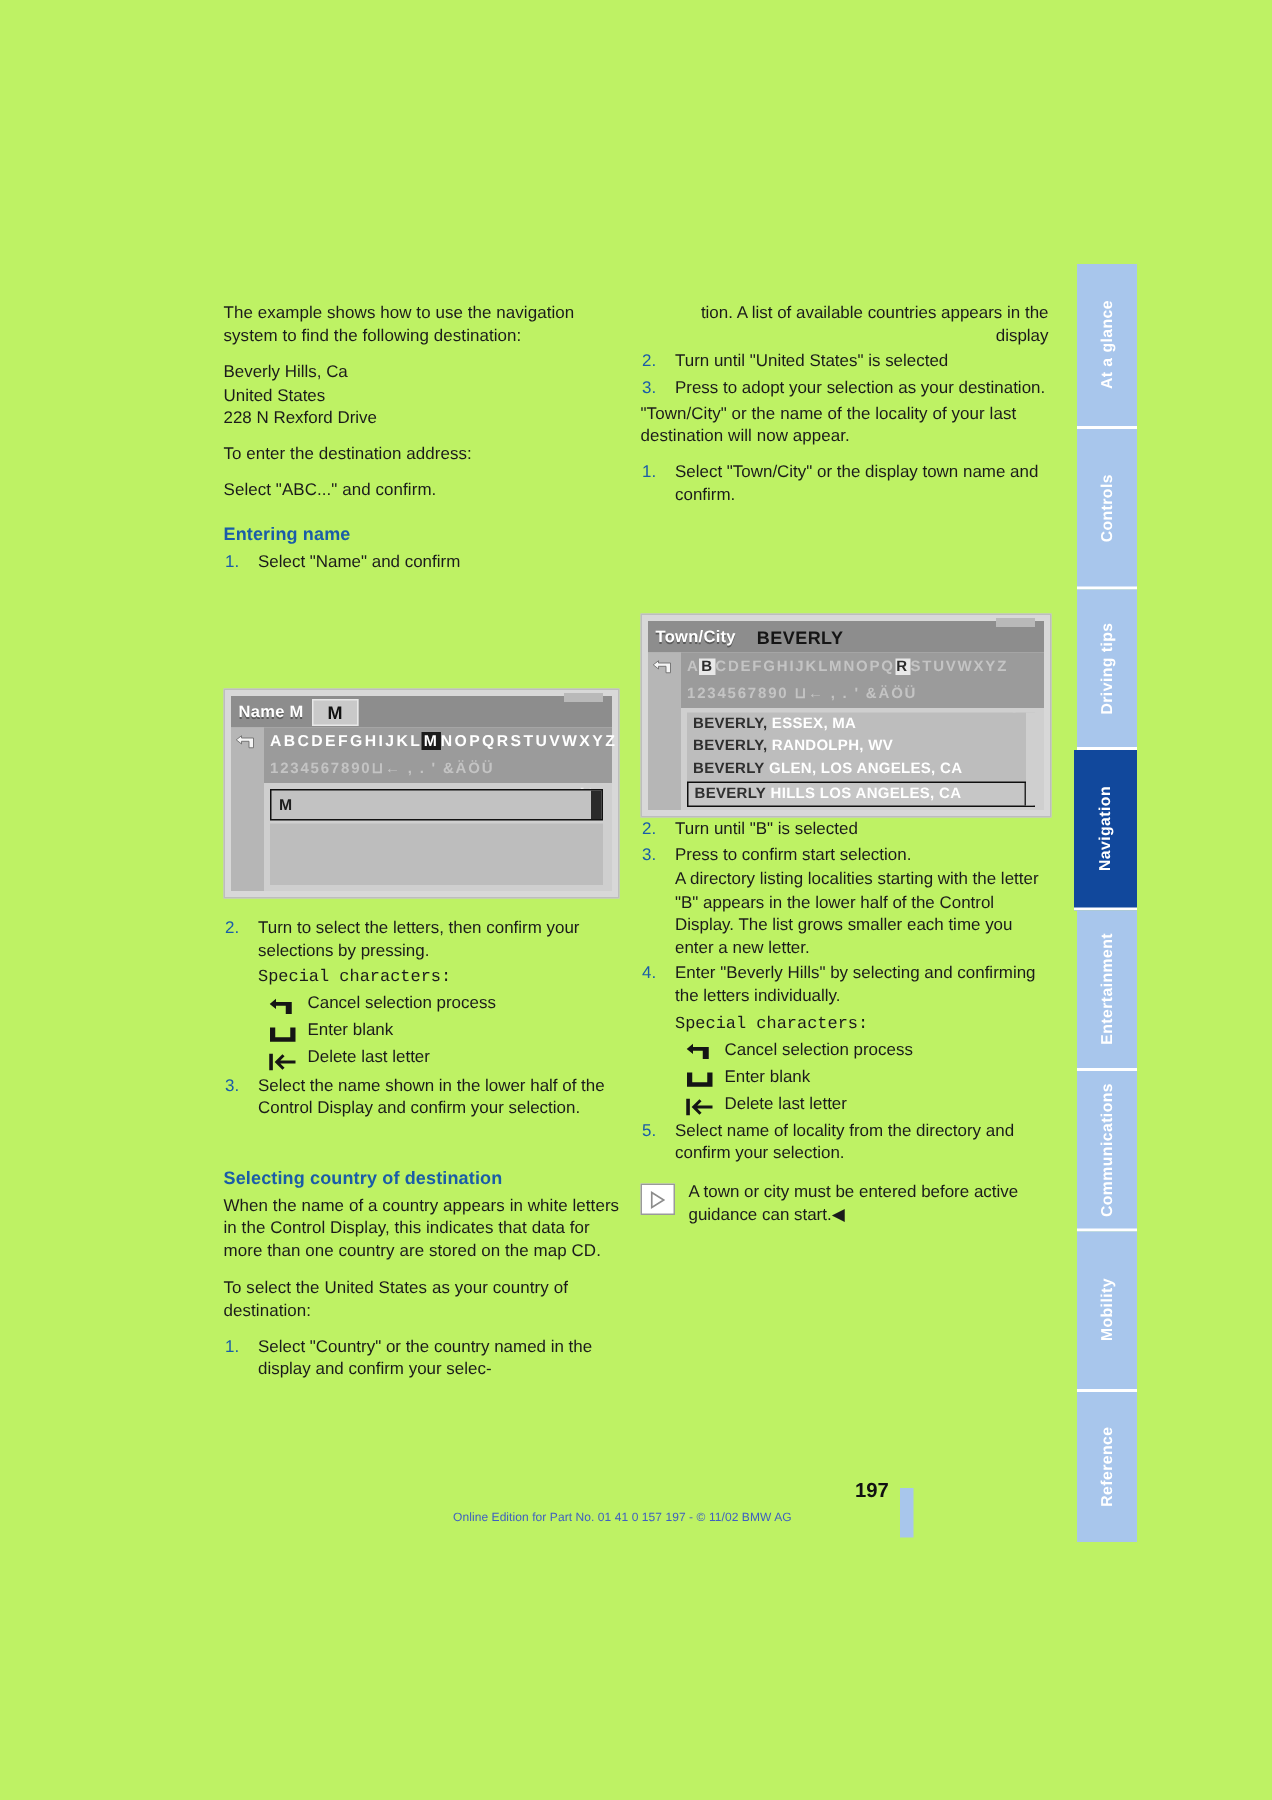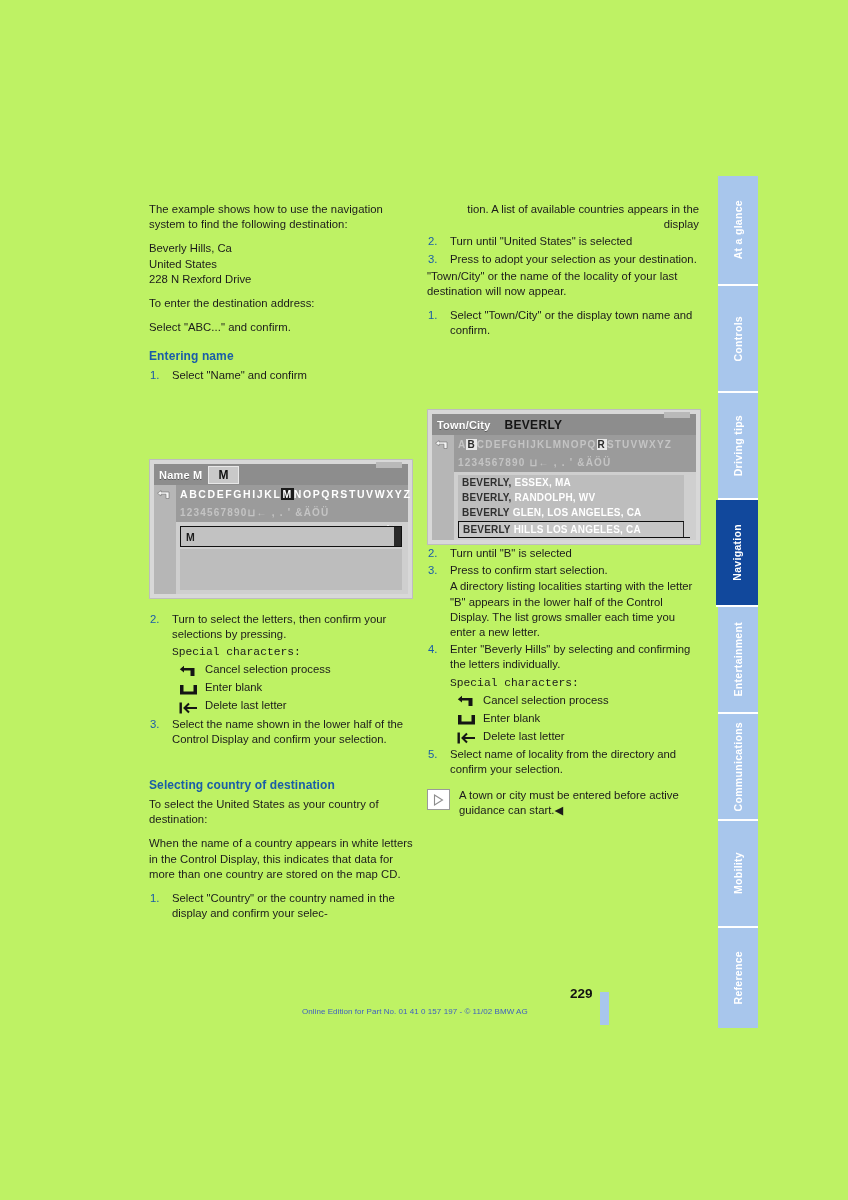--- a/index.html
+++ b/index.html
@@ -462,22 +462,22 @@
       </span>
       <span class="txt">Delete last letter</span>
     </div>
 
     <div class="step" style="margin-top:3px">
       <span class="num">3.</span>
       <span>Select the name shown in the lower half of the Control Display and confirm your selection.</span>
     </div>
 
     <h2 class="heading" style="margin-top:30px">Selecting country of destination</h2>
+    <p class="body">When the name of a country appears in white letters in the Control Display, this indicates that data for more than one country are stored on the map CD.</p>
     <p class="body">To select the United States as your country of destination:</p>
-    <p class="body">When the name of a country appears in white letters in the Control Display, this indicates that data for more than one country are stored on the map CD.</p>
 
     <div class="step">
       <span class="num">1.</span>
       <span>Select "Country" or the country named in the display and confirm your selec-</span>
     </div>
   </div>
 
   <div class="col col-right">
     <div class="step-cont">tion. A list of available countries appears in the display</div>
 
@@ -624,17 +624,17 @@
         <span>Communications</span>
       </div>
     <div class="tab" style="top:645px; height:107px;">
         <span>Mobility</span>
       </div>
     <div class="tab" style="top:752px; height:100px; border-bottom:none;">
         <span>Reference</span>
       </div>
   </div>
 
-  <div class="page-num">229</div>
+  <div class="page-num">197</div>
   <div class="page-marker"></div>
   <div class="footer-note">Online Edition for Part No. 01 41 0 157 197 - © 11/02 BMW AG</div>
 
 </div>
 
 </body></html>

